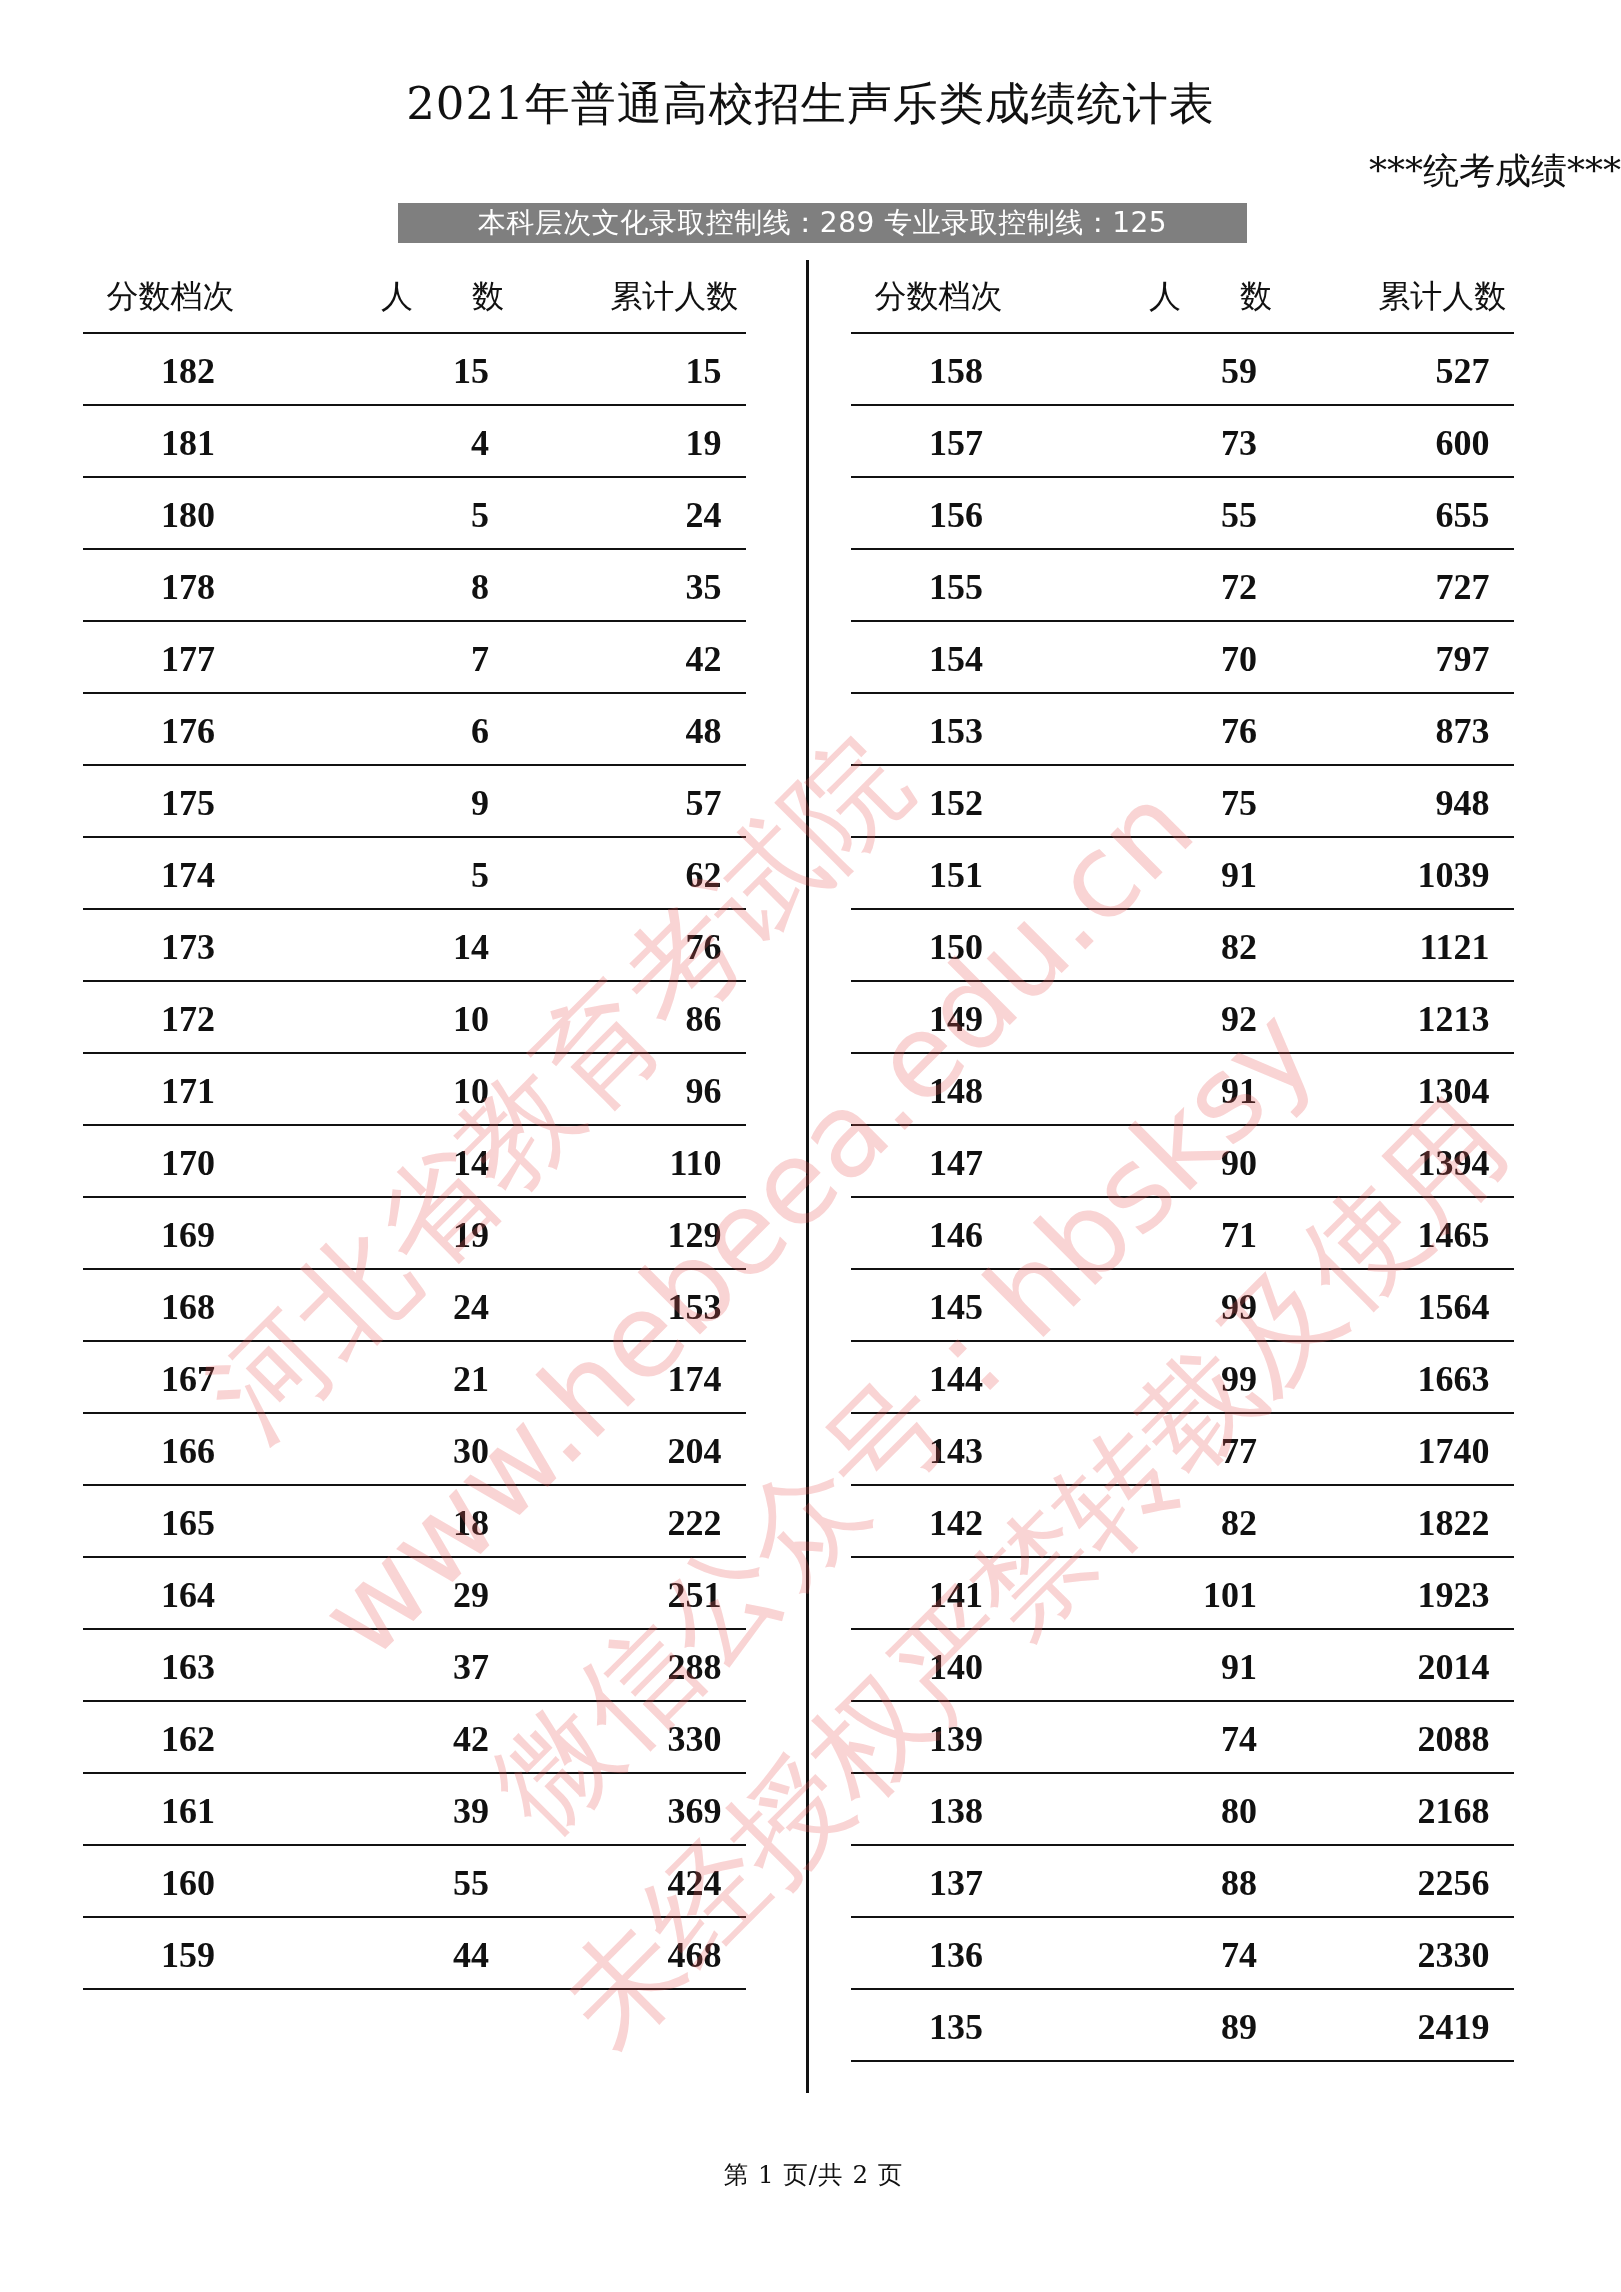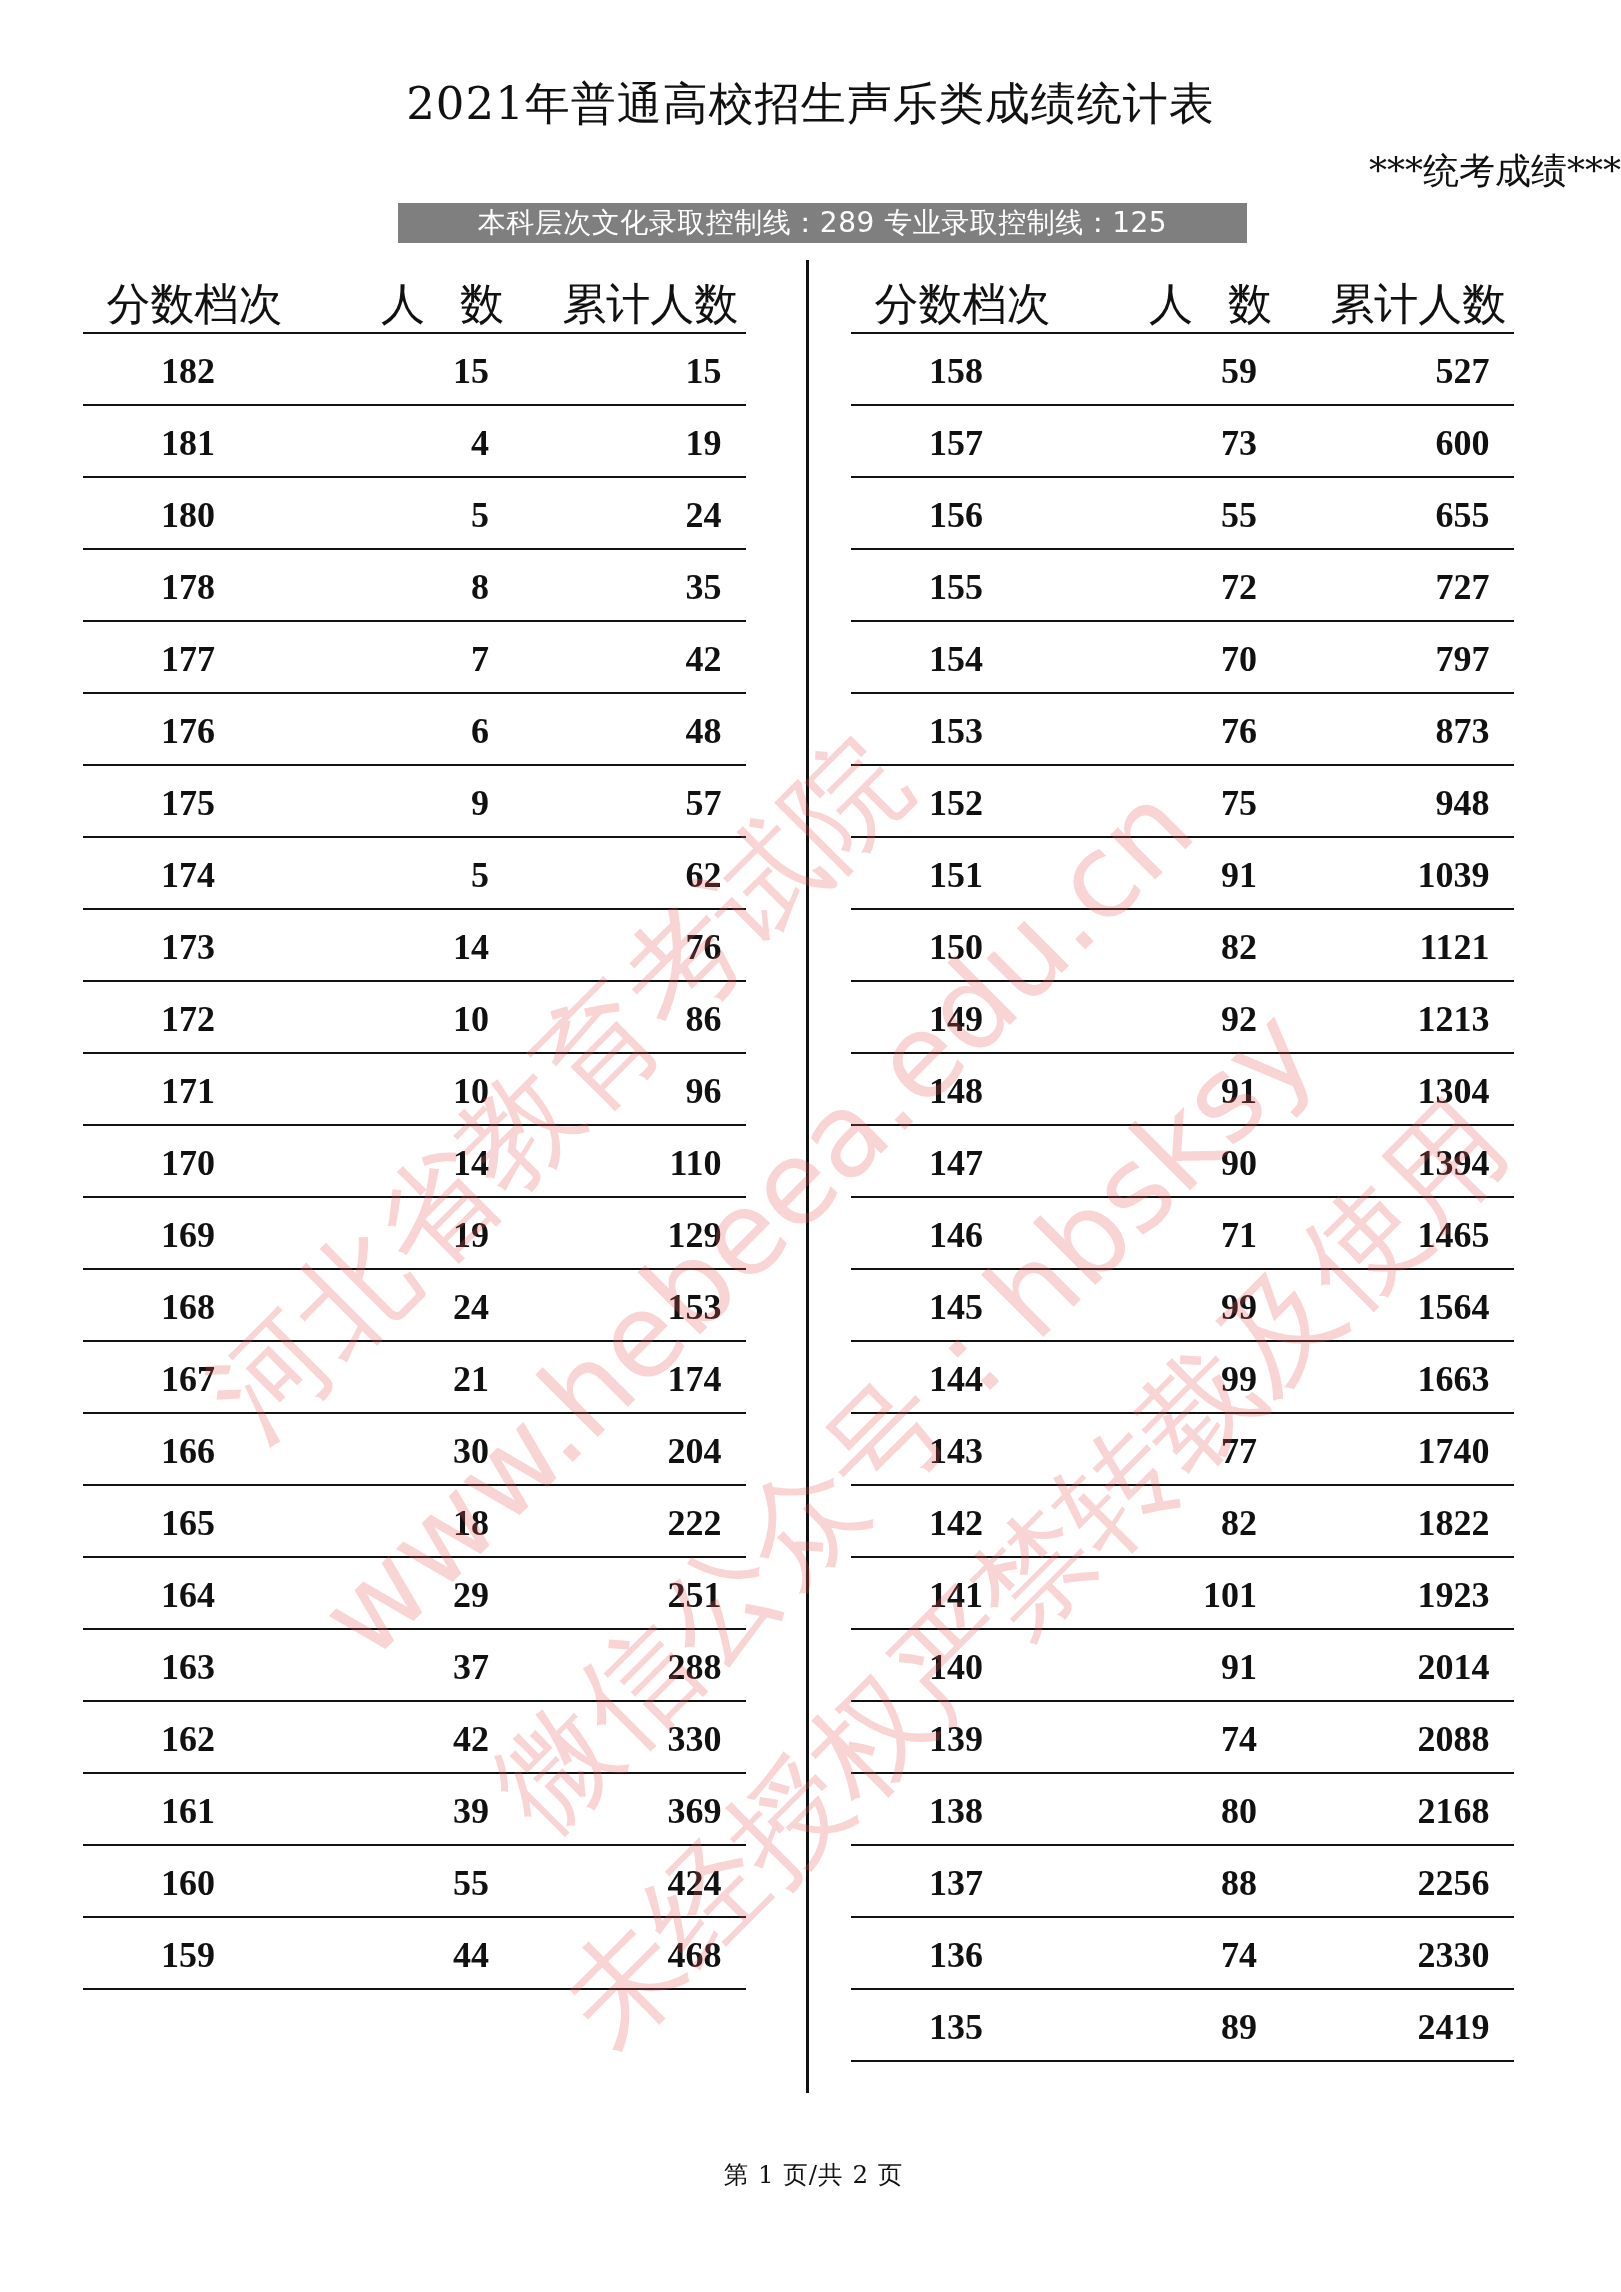--- a/index.html
+++ b/index.html
@@ -3,21 +3,21 @@
 <meta charset="utf-8">
 <style>
   html, body { margin: 0; padding: 0; background: #ffffff; }
   body { width: 1621px; height: 2293px; position: relative; overflow: hidden; font-family: "Liberation Serif", "DejaVu Serif", serif; color: #111; }
   .title { position: absolute; left: 0; right: 0; top: 74px; text-align: center; font-size: 45px; letter-spacing: 1px; font-family: "DejaVu Serif", "Liberation Serif", serif; }
   .subtitle { position: absolute; left: 0; right: 0; top: 147px; text-align: right; font-size: 36px; font-family: "DejaVu Serif", "Liberation Serif", serif; }
   .banner { position: absolute; left: 398px; top: 203px; width: 849px; height: 40px; background: #7f7f7f; color: #ffffff; font-family: "DejaVu Sans", "Liberation Sans", sans-serif; font-size: 28px; line-height: 40px; text-align: center; white-space: nowrap; letter-spacing: 0.5px; }
   .table { position: absolute; top: 265px; width: 663px; }
   .table.left { left: 83px; }
   .table.right { left: 851px; }
-  .thead { position: relative; height: 67px; border-bottom: 2.9px solid #111; font-family: "DejaVu Serif", "Liberation Serif", serif; font-size: 44px; }
+  .thead { position: relative; height: 67px; border-bottom: 2.9px solid #111; font-family: "DejaVu Serif", "Liberation Serif", serif; font-size: 32px; }
   .thead span { position: absolute; top: 9.8px; white-space: nowrap; }
   .th-score { left: 23.5px; }
   .th-count { left: 298px; width: 123px; text-align: justify; text-align-last: justify; }
   .th-cum { right: 7.8px; }
   .row { position: relative; height: 70px; border-bottom: 2.9px solid #111; font-weight: bold; font-size: 36px; font-family: "Liberation Serif", "DejaVu Serif", serif; }
   .row span { position: absolute; top: 15.7px; }
   .c-score { left: 78px; }
   .c-count { right: 257px; text-align: right; }
   .c-cum { right: 24.5px; text-align: right; }
   .divider { position: absolute; left: 806px; top: 260px; width: 2.9px; height: 1833px; background: #111; }

